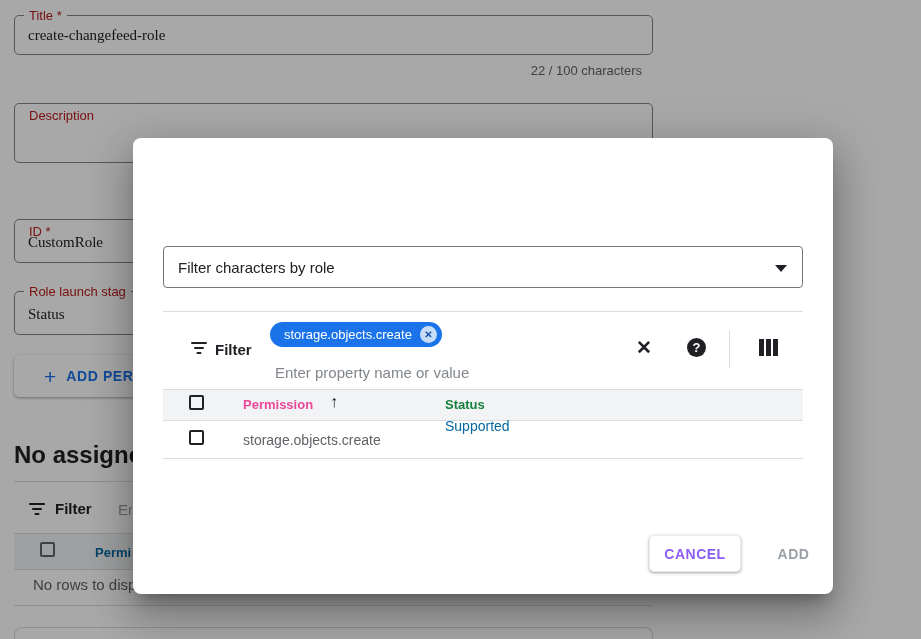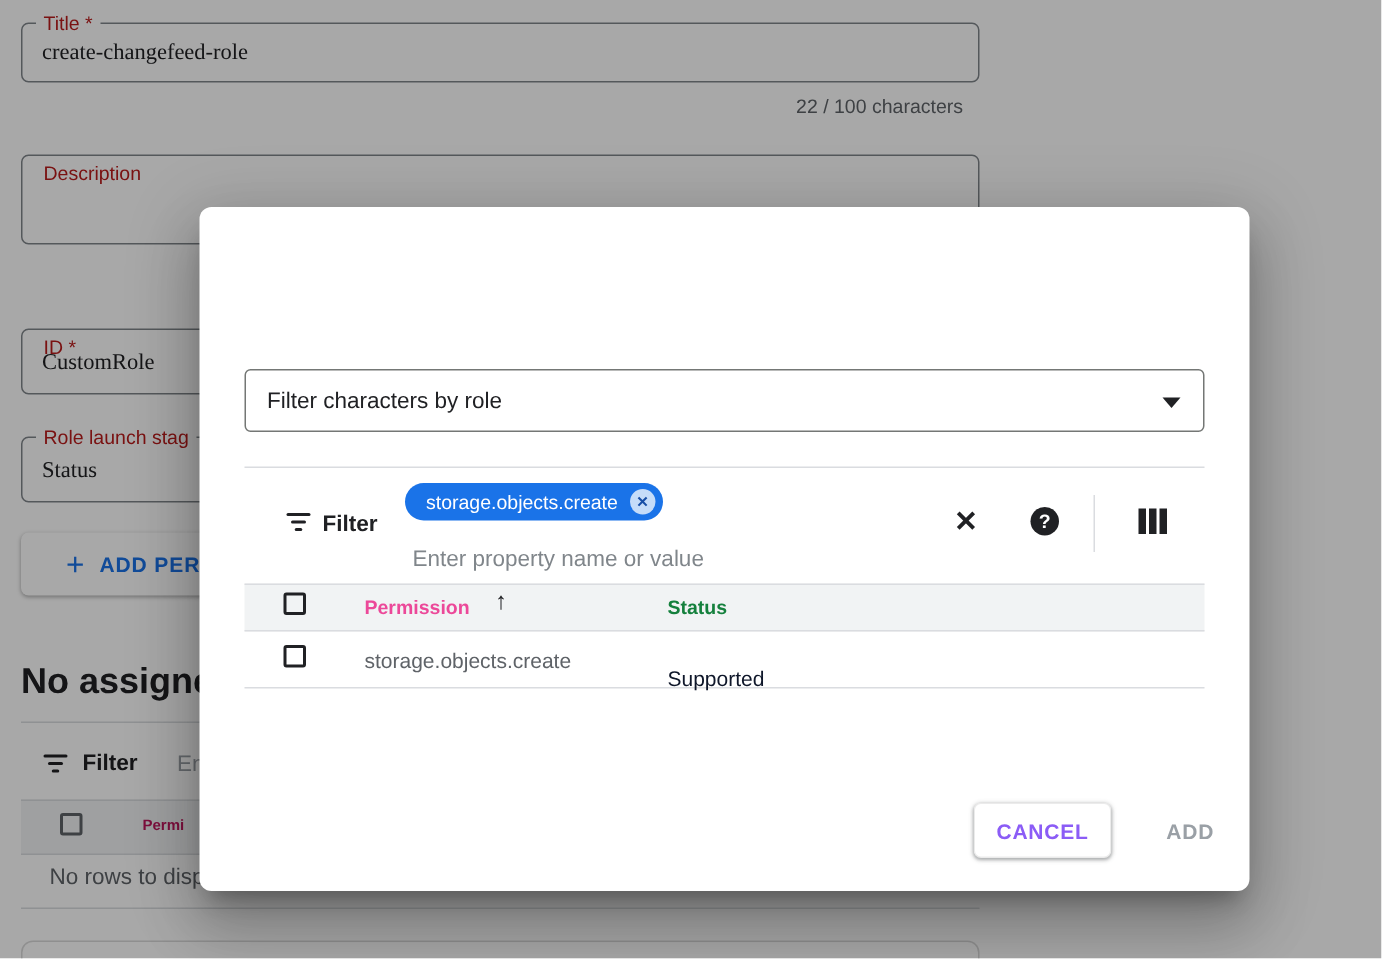--- a/index.html
+++ b/index.html
@@ -22,21 +22,21 @@
   .filter-icon i { position:absolute; left:50%; transform:translateX(-50%); height:2px; background:#202124; border-radius:1px; display:block; }
   .filter-icon i:nth-child(1){ top:0; width:16px; }
   .filter-icon i:nth-child(2){ top:5px; width:10px; }
   .filter-icon i:nth-child(3){ top:10px; width:5px; }
   .pg-filter-label { position:absolute; left:55px; top:500px; font-size:15px; font-weight:bold; color:#202124; }
   .pg-filter-ph { position:absolute; left:118px; top:501px; font-size:15px; color:#9aa0a6; }
   .pg-thead { position:absolute; left:14px; top:533px; width:639px; height:37px; background:#f1f3f4;
               border-top:1px solid #dadce0; border-bottom:1px solid #dadce0; }
   .checkbox { position:absolute; width:15px; height:15px; border:2px solid #202124; border-radius:2px; background:transparent; }
   .checkbox.gray { border-color:#5f6368; }
-  .pg-col { position:absolute; left:95px; top:545px; font-size:10px; font-weight:bold; color:#be185d; }
+  .pg-col { position:absolute; left:95px; top:545px; font-size:13px; font-weight:bold; color:#0369a1; }
   .pg-empty { position:absolute; left:33px; top:576px; font-size:15px; color:#5f6368; white-space:nowrap; }
   .bottom-card { position:absolute; left:14px; top:627px; width:639px; height:60px; background:#fff;
                  border:1px solid rgba(0,0,0,.15); border-radius:8px; }
 
   
   .scrim { position:absolute; inset:0; background:rgba(0,0,0,.34); z-index:5; }
 
   
   .modal { position:absolute; left:133px; top:138px; width:700px; height:456px; background:#fff; border-radius:8px; z-index:10;
            box-shadow:0 11px 15px -7px rgba(0,0,0,.3), 0 24px 38px 3px rgba(0,0,0,.18), 0 9px 46px 8px rgba(0,0,0,.14); }
@@ -62,21 +62,21 @@
   .m-vdiv { position:absolute; left:596px; top:192px; width:1px; height:38px; background:#dadce0; }
   .cols-icon { position:absolute; left:626px; top:201px; width:19px; height:17px; display:flex; gap:2px; cursor:pointer; }
   .cols-icon i { width:5px; height:17px; background:#202124; display:block; }
   .m-thead { position:absolute; left:30px; top:251px; width:640px; height:32px; background:#f1f3f4;
              border-top:1px solid #dadce0; border-bottom:1px solid #dadce0; }
   .m-col-perm { position:absolute; left:110px; top:259px; font-size:13px; font-weight:bold; color:#ec4899; }
   .m-sort { position:absolute; left:197px; top:255px; font-size:16px; font-weight:bold; color:#202124; cursor:pointer; }
   .m-col-status { position:absolute; left:312px; top:259px; font-size:13px; font-weight:bold; color:#15803d; }
   .m-row { position:absolute; left:30px; top:284px; width:640px; height:37px; border-bottom:1px solid #dadce0; }
   .m-cell-perm { position:absolute; left:110px; top:294px; font-size:14px; color:#5f6368; }
-  .m-cell-status { position:absolute; left:312px; top:306px; font-size:14px; color:#0f172a; }
+  .m-cell-status { position:absolute; left:312px; top:280px; font-size:14px; color:#0369a1; }
   .m-cancel { position:absolute; left:516px; top:397px; width:92px; height:37px; background:#fff; border:1px solid rgba(0,0,0,.08);
               border-radius:5px; box-shadow:0 1px 2px rgba(60,64,67,.3), 0 1px 3px 1px rgba(60,64,67,.15);
               font-family:"Liberation Sans", sans-serif; font-size:14px; font-weight:bold; letter-spacing:.5px; color:#8b5cf6; cursor:pointer; }
   .m-add { position:absolute; left:633px; top:397px; width:55px; height:37px; background:transparent; border:none;
            font-family:"Liberation Sans", sans-serif; font-size:14px; font-weight:bold; letter-spacing:.5px; color:#9aa0a6; }
 </style>
 </head>
 <body>
 
 <div class="page">

